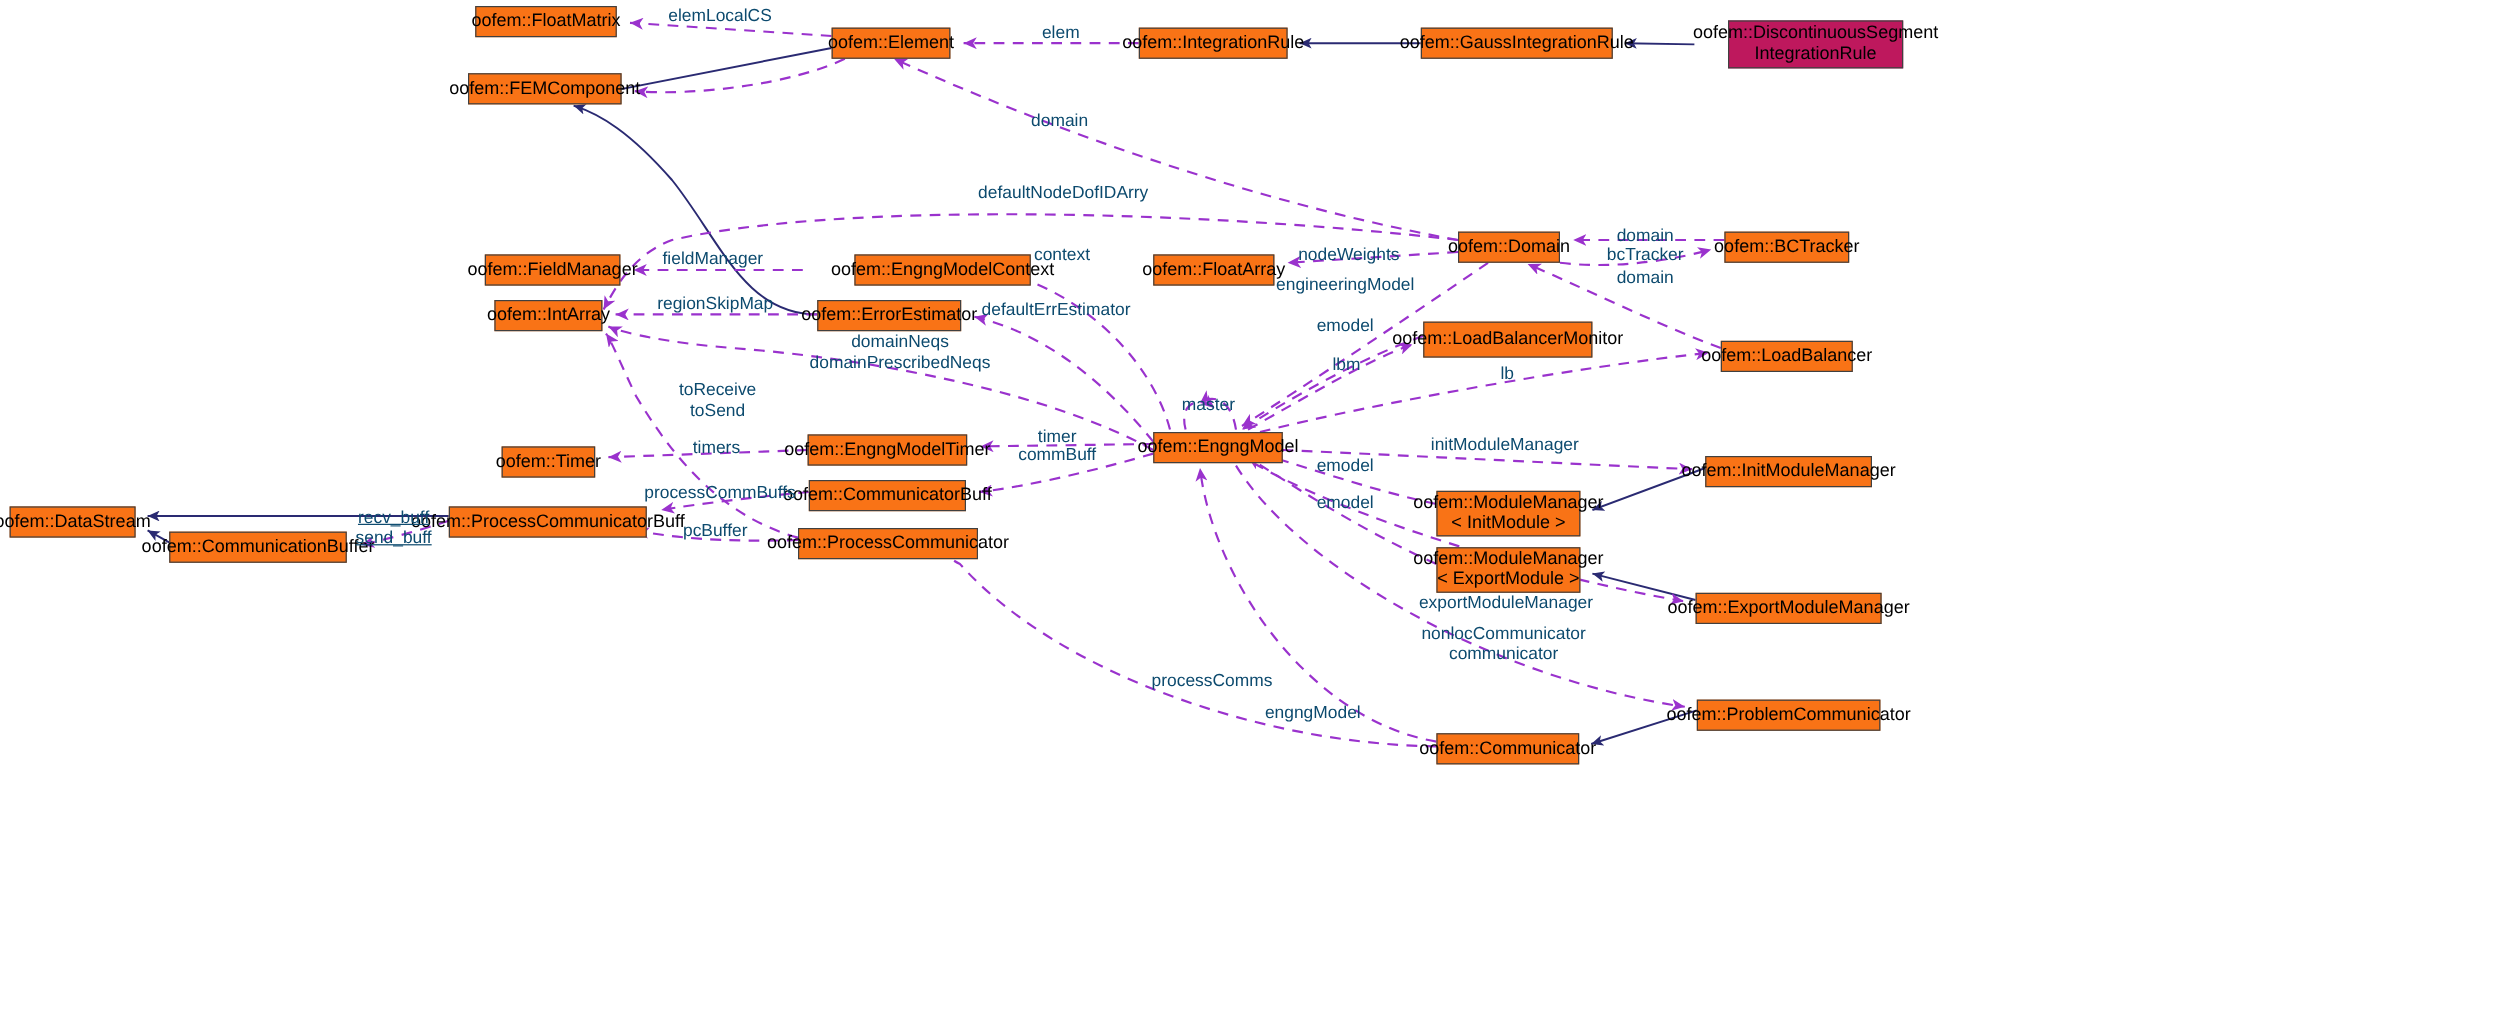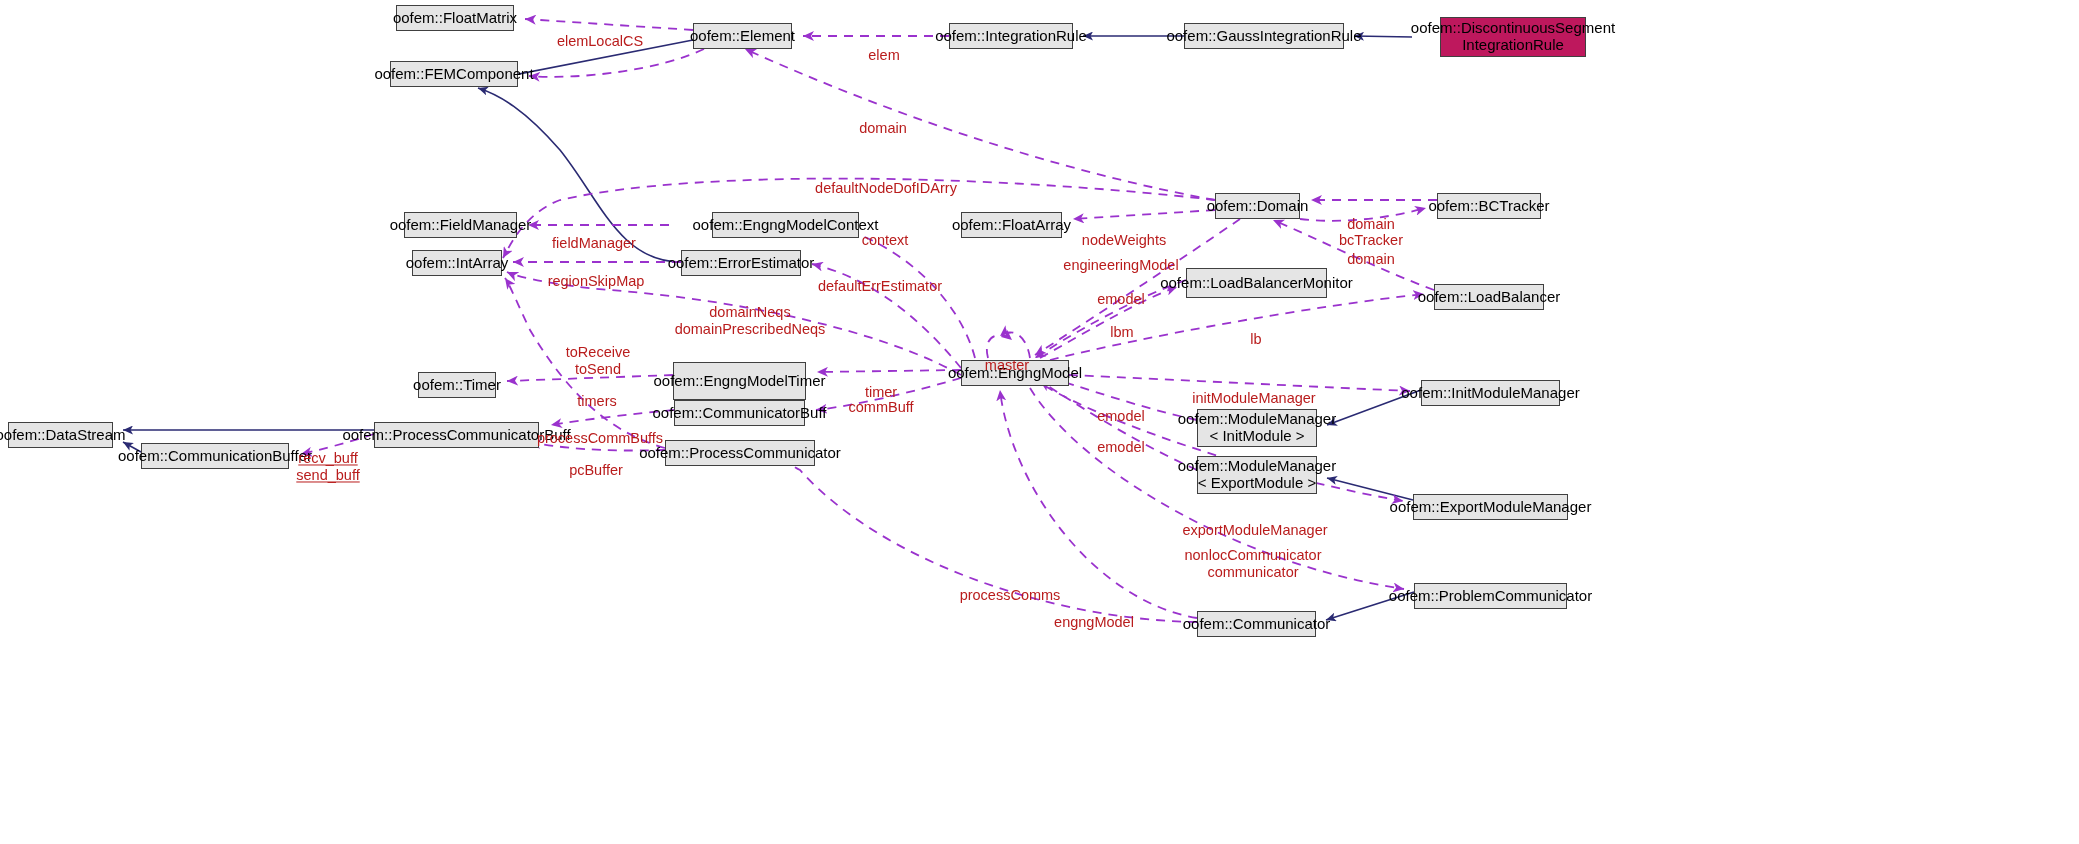--- a/index.html
+++ b/index.html
@@ -1,26 +1,26 @@
 <!DOCTYPE html>
 <html><head>
 <meta charset="utf-8">
 <style>
   html,body{margin:0;padding:0;background:#ffffff;}
   body{font-family:"Liberation Sans", sans-serif;}
   #canvas{position:relative;width:2079px;height:844px;background:#ffffff;overflow:hidden;}
   svg#edges{position:absolute;left:0;top:0;width:2079px;height:844px;}
-  .node{position:absolute;box-sizing:border-box;border:1px solid #404040;background:#e5e5e5;
+  .node{position:absolute;box-sizing:border-box;border:1px solid #404040;background:#f97316;
         display:flex;align-items:center;justify-content:center;text-align:center;
         font-size:15px;line-height:1.12;color:#000;white-space:pre-line;
         font-family:"Liberation Sans", sans-serif;}
   .node.hl{background:#be185d;margin-left:28px;}
-  .elabel{position:absolute;font-size:14.5px;color:#b91c1c;white-space:pre-line;text-align:center;
+  .elabel{position:absolute;font-size:14.5px;color:#0c4a6e;white-space:pre-line;text-align:center;
           font-family:"Liberation Sans", sans-serif;line-height:1.14;
-          transform:translate(-50%,-50%);margin-top:27px;}
+          transform:translate(-50%,-50%);}
 </style>
 </head>
 <body>
 
 <div id="canvas">
 
   <svg id="edges" viewBox="0 0 2079 844">
     <defs>
       <marker id="arrInh" markerWidth="11" markerHeight="9" refX="10" refY="4.5" orient="auto" markerUnits="userSpaceOnUse">
         <path d="M10,4.5 L0,0 L2.5,4.5 L0,9 Z" fill="#2a2a72"></path>
@@ -90,21 +90,21 @@
   <div class="node" style="left:1215px;top:193px;width:85px;height:26px;">oofem::Domain</div>
   <div class="node" style="left:1437px;top:193px;width:104px;height:26px;">oofem::BCTracker</div>
   <div class="node" style="left:404px;top:212px;width:113px;height:26px;">oofem::FieldManager</div>
   <div class="node" style="left:669px;top:212px;width:147px;height:26px;margin-left:43px;">oofem::EngngModelContext</div>
   <div class="node" style="left:961px;top:212px;width:101px;height:26px;">oofem::FloatArray</div>
   <div class="node" style="left:412px;top:250px;width:90px;height:26px;">oofem::IntArray</div>
   <div class="node" style="left:681px;top:250px;width:120px;height:26px;">oofem::ErrorEstimator</div>
   <div class="node" style="left:1186px;top:268px;width:141px;height:30px;">oofem::LoadBalancerMonitor</div>
   <div class="node" style="left:1434px;top:284px;width:110px;height:26px;">oofem::LoadBalancer</div>
   <div class="node" style="left:418px;top:372px;width:78px;height:26px;">oofem::Timer</div>
-  <div class="node" style="left:673px;top:362px;width:133px;height:38px;">oofem::EngngModelTimer</div>
+  <div class="node" style="left:673px;top:362px;width:133px;height:26px;">oofem::EngngModelTimer</div>
   <div class="node" style="left:961px;top:360px;width:108px;height:26px;">oofem::EngngModel</div>
   <div class="node" style="left:1421px;top:380px;width:139px;height:26px;">oofem::InitModuleManager</div>
   <div class="node" style="left:674px;top:400px;width:131px;height:26px;">oofem::CommunicatorBuff</div>
   <div class="node" style="left:1197px;top:409px;width:120px;height:38px;">oofem::ModuleManager
 &lt; InitModule &gt;</div>
   <div class="node" style="left:8px;top:422px;width:105px;height:26px;">oofem::DataStream</div>
   <div class="node" style="left:374px;top:422px;width:165px;height:26px;">oofem::ProcessCommunicatorBuff</div>
   <div class="node" style="left:141px;top:443px;width:148px;height:26px;">oofem::CommunicationBuffer</div>
   <div class="node" style="left:665px;top:440px;width:150px;height:26px;">oofem::ProcessCommunicator</div>
   <div class="node" style="left:1197px;top:456px;width:120px;height:38px;">oofem::ModuleManager

